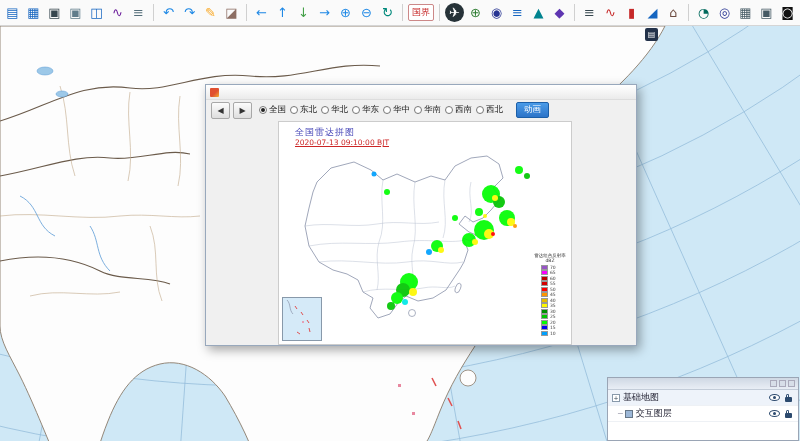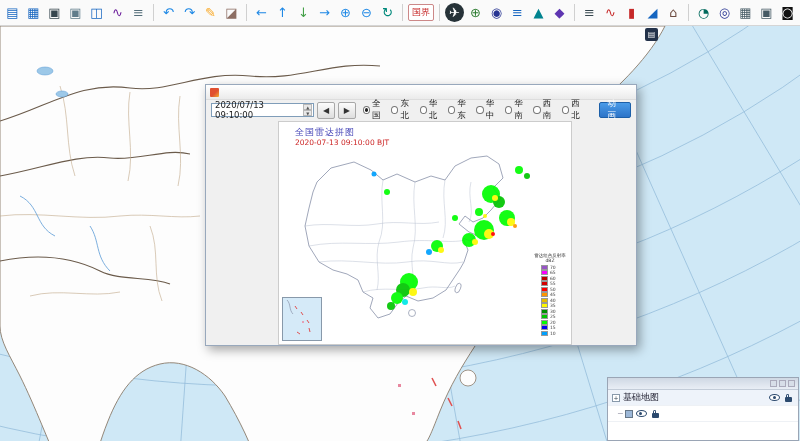--- a/index.html
+++ b/index.html
@@ -36,21 +36,21 @@
   .radio-item{display:flex;align-items:center;gap:2px;font-size:8.5px;color:#222;margin-right:4px;}
   .radio-dot{width:8px;height:8px;border:1px solid #777;border-radius:50%;background:#fff;position:relative;box-sizing:border-box;}
   .radio-dot.selected::after{content:"";position:absolute;left:1px;top:1px;right:1px;bottom:1px;background:#222;border-radius:50%;}
   .animate-btn{margin-left:6px;height:14px;padding:0 7px;background:linear-gradient(#4a9be8,#2d74c8);color:#fff;
                font-size:8.5px;border:1px solid #1c5fa8;border-radius:2px;display:flex;align-items:center;}
 
   
   .radar-canvas{position:absolute;left:72px;top:36px;width:292px;height:222px;background:#fff;border:1px solid #ccc;}
   .radar-canvas svg{position:absolute;left:0;top:0;}
   .radar-title{position:absolute;left:16px;top:4px;font-size:9px;font-weight:normal;color:#4747b8;letter-spacing:1px;}
-  .radar-time{position:absolute;left:16px;top:16px;font-size:7.5px;color:#cc2525;}
+  .radar-time{position:absolute;left:16px;top:16px;font-size:7.5px;color:#cc2525;text-decoration:underline;}
   .legend{position:absolute;right:3px;bottom:8px;width:36px;}
   .legend-title{font-size:4.5px;color:#333;text-align:center;line-height:1.15;}
   .legend-cells{margin-top:1px;padding-left:9px;}
   .legend-cell-row{display:flex;align-items:center;height:5.5px;}
   .legend-swatch{width:7px;height:5px;border:0.5px solid #999;box-sizing:border-box;}
   .legend-val{font-size:4.5px;margin-left:2px;color:#444;}
   .inset{position:absolute;left:3px;bottom:3px;width:40px;height:44px;background:#d5eaf8;border:1px solid #8899aa;box-sizing:border-box;}
 
   
   .layers-panel{position:absolute;left:607px;top:351px;width:192px;height:64px;background:#fff;
@@ -199,27 +199,20 @@
     </g>
     <rect x="398" y="358" width="3" height="3" fill="#e888a0"></rect>
     <rect x="412" y="386" width="3" height="3" fill="#e888a0"></rect>
   </svg>
 
   <div id="dialog">
     <div class="dlg-titlebar">
       <div class="dlg-app-icon"></div>
     </div>
     <div class="dlg-toolbar">
-      <div class="datetime-box">
-        <span>2020/07/13 09:10:00</span>
-        <span class="spinner">
-          <span class="spin-btn">▲</span>
-          <span class="spin-btn">▼</span>
-        </span>
-      </div>
       <div class="nav-btn">◀</div>
       <div class="nav-btn">▶</div>
       <div class="radio-group" id="regions">
           <div class="radio-item">
             <span class="radio-dot selected"></span>
             <span>全国</span>
           </div>
           <div class="radio-item">
             <span class="radio-dot"></span>
             <span>东北</span>
@@ -392,20 +385,21 @@
           <span class="expander">+</span>
           <span class="lp-label">基础地图</span>
           <span class="lp-icons">
             <span class="icon-eye"></span>
             <span class="icon-lock"></span>
           </span>
         </div>
         <div class="lp-row child">
           <span class="tree-dash">─</span>
           <span class="layer-glyph"></span>
+          <span class="lp-label">交互图层</span>
           <span class="lp-icons">
             <span class="icon-eye"></span>
             <span class="icon-lock"></span>
           </span>
         </div>
       </div>
   </div>
 </div>
 
 </body></html>

